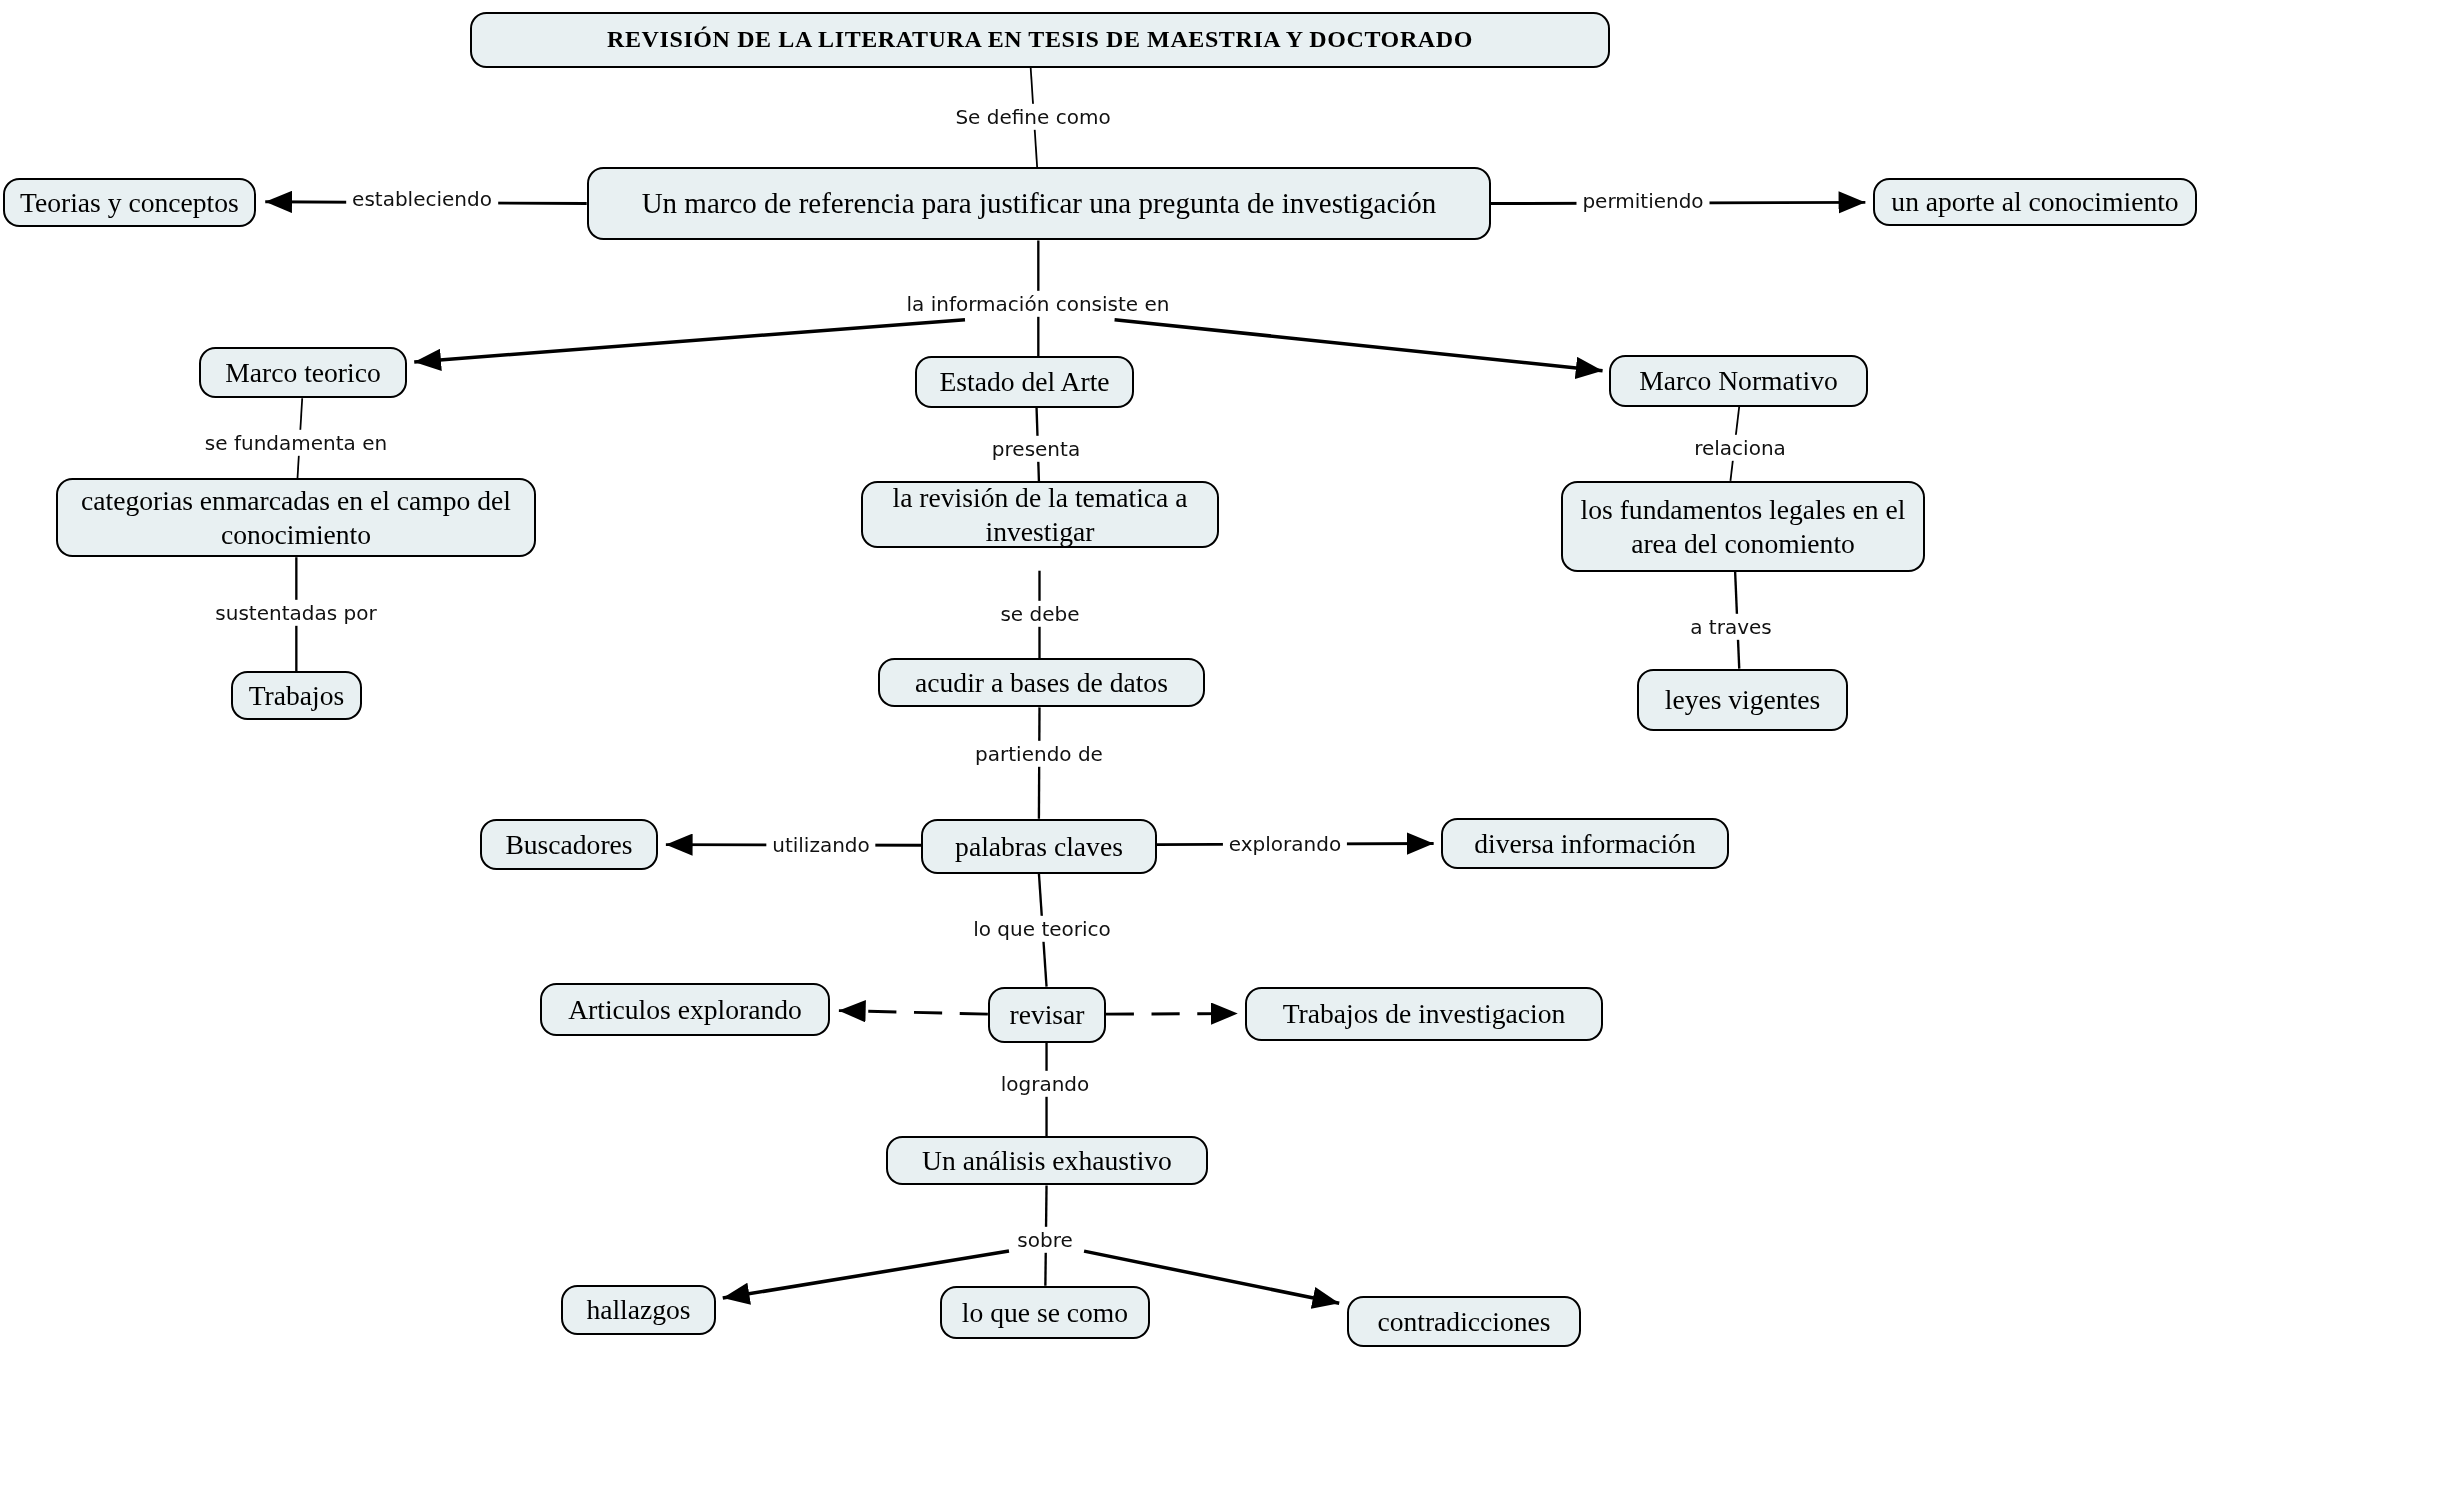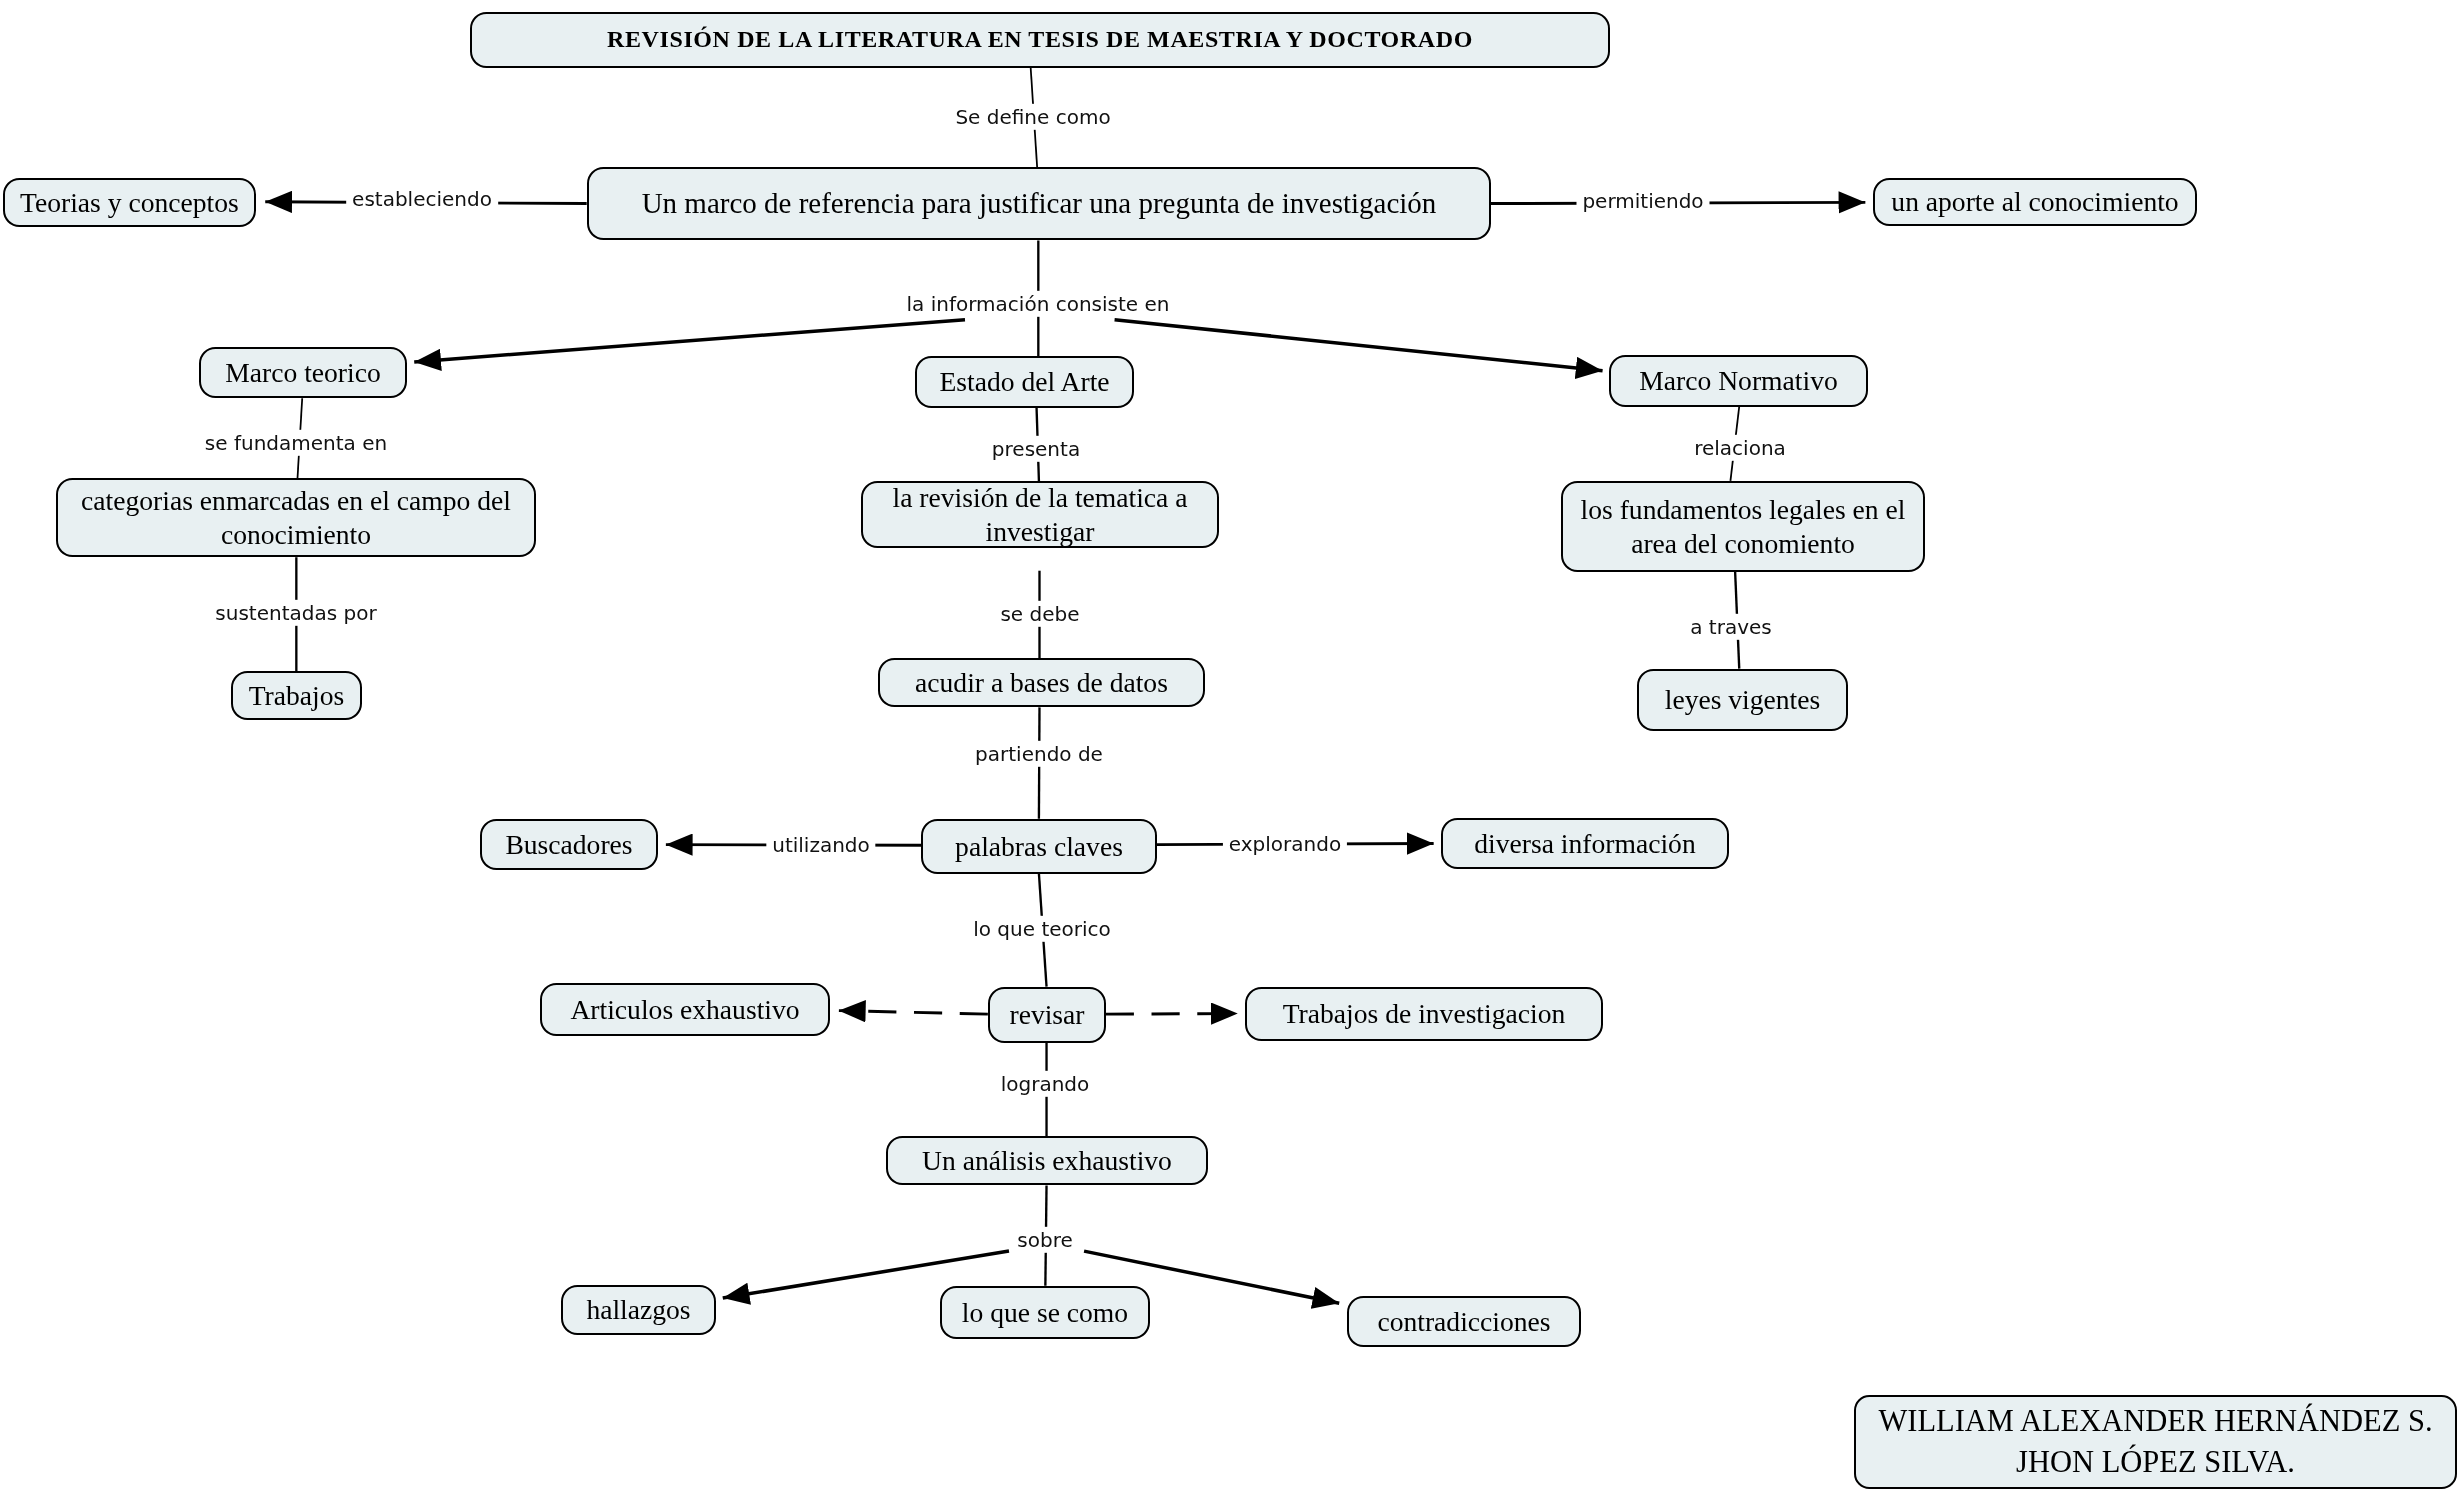--- a/index.html
+++ b/index.html
@@ -113,21 +113,21 @@
   <div class="node nowrap" style="left:1637px;top:669px;width:211px;height:62px;">leyes vigentes</div>
 
   <div class="node nowrap" style="left:921px;top:819px;width:236px;height:55px;">palabras claves</div>
 
   <div class="node nowrap" style="left:480px;top:819px;width:178px;height:51px;">Buscadores</div>
 
   <div class="node nowrap" style="left:1441px;top:818px;width:288px;height:51px;">diversa información</div>
 
   <div class="node nowrap" style="left:988px;top:987px;width:118px;height:56px;">revisar</div>
 
-  <div class="node nowrap" style="left:540px;top:983px;width:290px;height:53px;">Articulos exhaustivo</div>
+  <div class="node nowrap" style="left:540px;top:983px;width:290px;height:53px;">Articulos explorando</div>
 
   <div class="node nowrap" style="left:1245px;top:987px;width:358px;height:54px;">Trabajos de investigacion</div>
 
   <div class="node nowrap" style="left:886px;top:1136px;width:322px;height:49px;">Un análisis exhaustivo</div>
 
   <div class="node nowrap" style="left:561px;top:1285px;width:155px;height:50px;">hallazgos</div>
 
   <div class="node nowrap" style="left:940px;top:1286px;width:210px;height:53px;">lo que se como</div>
 
   <div class="node nowrap" style="left:1347px;top:1296px;width:234px;height:51px;">contradicciones</div>
@@ -142,19 +142,15 @@
   <div class="edge-label" style="left:1040px;top:614px;">se debe</div>
   <div class="edge-label" style="left:1039px;top:754px;">partiendo de</div>
   <div class="edge-label" style="left:821px;top:845px;">utilizando</div>
   <div class="edge-label" style="left:1285px;top:844px;">explorando</div>
   <div class="edge-label" style="left:1042px;top:929px;">lo que teorico</div>
   <div class="edge-label" style="left:1045px;top:1084px;">logrando</div>
   <div class="edge-label" style="left:1045px;top:1240px;">sobre</div>
   <div class="edge-label" style="left:1740px;top:448px;">relaciona</div>
   <div class="edge-label" style="left:1731px;top:627px;">a traves</div>
 
-  <div class="credits" style="left:1854px;top:1395px;width:603px;height:94px;">
-    <div>WILLIAM ALEXANDER HERNÁNDEZ S.</div>
-    <div>JHON LÓPEZ SILVA.</div>
-  </div>
 
 </div>
 
 
 </body></html>

